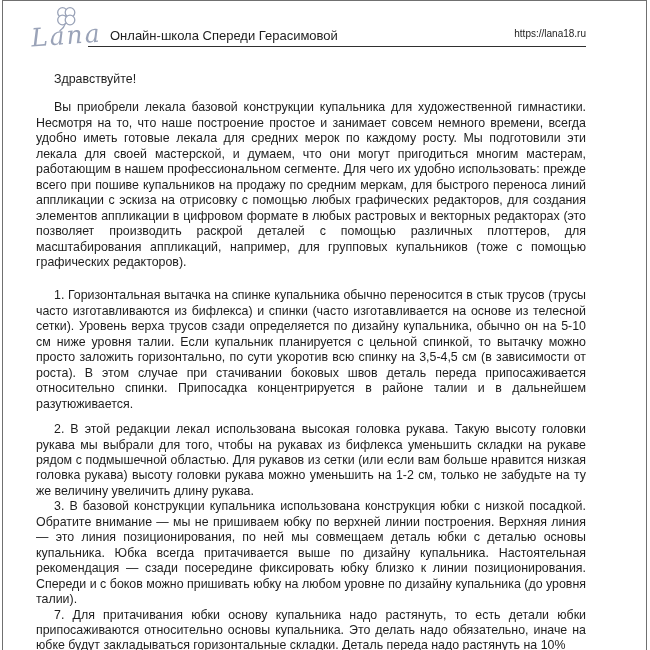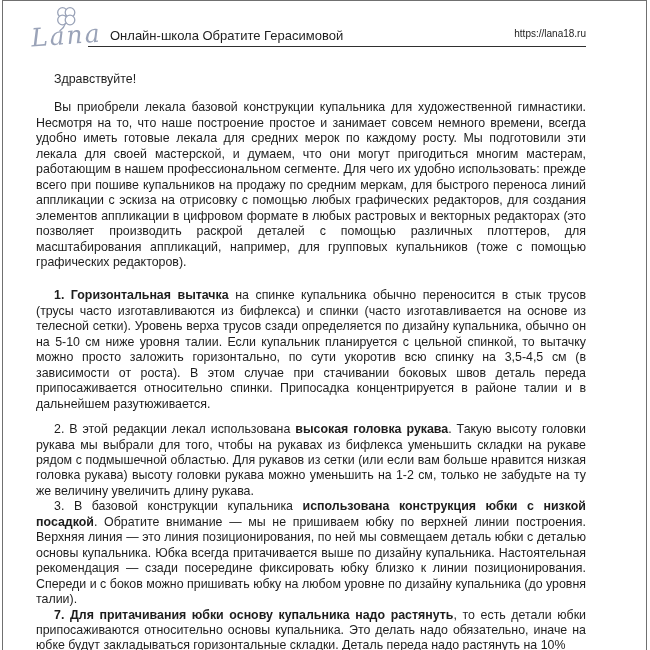--- a/index.html
+++ b/index.html
@@ -33,21 +33,21 @@
   
   .content{
     margin:15px 60px 0 33px;
     font-size:12.4px;line-height:15.45px;color:var(--text);
     text-align:justify;
   }
   .para{margin:0;text-indent:18px;}
   .para:nth-child(1){margin-bottom:13px;}
   .para:nth-child(2){margin-bottom:18px;}
   .para:nth-child(3){margin-bottom:10px;}
-  .bold{font-weight:bold;}
+  .bold{font-weight:normal;}
 </style>
 </head>
 <body>
 
 <div class="page">
 
   <div class="header">
 
     <div class="logo">
       <svg class="clover" width="26" height="26" viewBox="0 0 26 26">
@@ -55,21 +55,21 @@
           <circle cx="9.5" cy="7.5" r="4.8"></circle>
           <circle cx="17" cy="7.5" r="4.8"></circle>
           <circle cx="9.5" cy="15" r="4.8"></circle>
           <circle cx="17" cy="15" r="4.8"></circle>
         </g>
         <path d="M12.5 18 C 11.5 21.5, 9.5 24, 6.5 26" fill="none" stroke="currentColor" stroke-width="1.3"></path>
       </svg>
       <span class="logo-text">Lana</span>
     </div>
 
-    <span class="school">Онлайн-школа Обратите Герасимовой</span>
+    <span class="school">Онлайн-школа Спереди Герасимовой</span>
 
     <a class="url" href="#">https://lana18.ru</a>
 
     <div class="rule"></div>
   </div>
 
   <div class="content">
       <p class="para"><span>Здравствуйте!</span></p>
       <p class="para"><span>Вы приобрели лекала базовой конструкции купальника для художественной гимнастики. Несмотря на то, что наше построение простое и занимает совсем немного времени, всегда удобно иметь готовые лекала для средних мерок по каждому росту. Мы подготовили эти лекала для своей мастерской, и думаем, что они могут пригодиться многим мастерам, работающим в нашем профессиональном сегменте. Для чего их удобно использовать: прежде всего при пошиве купальников на продажу по средним меркам, для быстрого переноса линий аппликации с эскиза на отрисовку с помощью любых графических редакторов, для создания элементов аппликации в цифровом формате в любых растровых и векторных редакторах (это позволяет производить раскрой деталей с помощью различных плоттеров, для масштабирования аппликаций, например, для групповых купальников (тоже с помощью графических редакторов).</span></p>
       <p class="para"><span class="bold">1. Горизонтальная вытачка</span><span> на спинке купальника обычно переносится в стык трусов (трусы часто изготавливаются из бифлекса) и спинки (часто изготавливается на основе из телесной сетки). Уровень верха трусов сзади определяется по дизайну купальника, обычно он на 5-10 см ниже уровня талии.  Если купальник планируется с цельной спинкой, то вытачку можно просто заложить горизонтально, по сути укоротив всю спинку на 3,5-4,5 см (в зависимости от роста). В этом случае при стачивании боковых швов деталь переда припосаживается относительно спинки. Припосадка концентрируется в районе талии и в дальнейшем разутюживается.</span></p>

